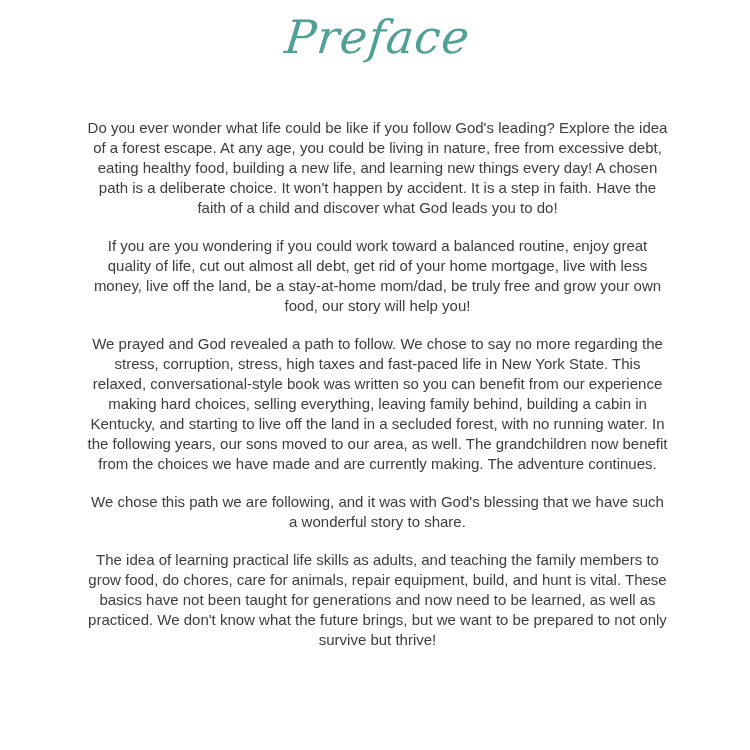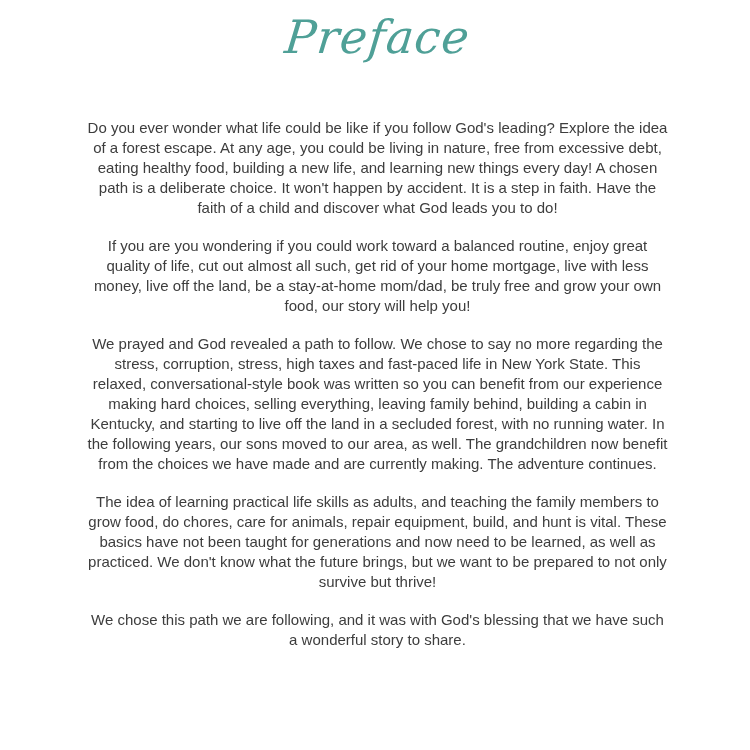--- a/index.html
+++ b/index.html
@@ -39,18 +39,18 @@
   }
 </style>
 </head>
 <body>
 
 <div class="page">
   <h1 class="title">Preface</h1>
 
   <div class="body-text">
     <p>Do you ever wonder what life could be like if you follow God's leading? Explore the idea of a forest escape. At any age, you could be living in nature, free from excessive debt, eating healthy food, building a new life, and learning new things every day! A chosen path is a deliberate choice. It won't happen by accident. It is a step in faith. Have the faith of a child and discover what God leads you to do!</p>
-    <p>If you are you wondering if you could work toward a balanced routine, enjoy great quality of life, cut out almost all such, get rid of your home mortgage, live with less money, live off the land, be a stay-at-home mom/dad, be truly free and grow your own food, our story will help you!</p>
+    <p>If you are you wondering if you could work toward a balanced routine, enjoy great quality of life, cut out almost all debt, get rid of your home mortgage, live with less money, live off the land, be a stay-at-home mom/dad, be truly free and grow your own food, our story will help you!</p>
     <p>We prayed and God revealed a path to follow. We chose to say no more regarding the stress, corruption, stress, high taxes and fast-paced life in New York State. This relaxed, conversational-style book was written so you can benefit from our experience making hard choices, selling everything, leaving family behind, building a cabin in Kentucky, and starting to live off the land in a secluded forest, with no running water. In the following years, our sons moved to our area, as well. The grandchildren now benefit from the choices we have made and are currently making. The adventure continues.</p>
+    <p>We chose this path we are following, and it was with God's blessing that we have such a wonderful story to share.</p>
     <p>The idea of learning practical life skills as adults, and teaching the family members to grow food, do chores, care for animals, repair equipment, build, and hunt is vital. These basics have not been taught for generations and now need to be learned, as well as practiced. We don't know what the future brings, but we want to be prepared to not only survive but thrive!</p>
-    <p>We chose this path we are following, and it was with God's blessing that we have such a wonderful story to share.</p>
   </div>
 </div>
 
 </body></html>

